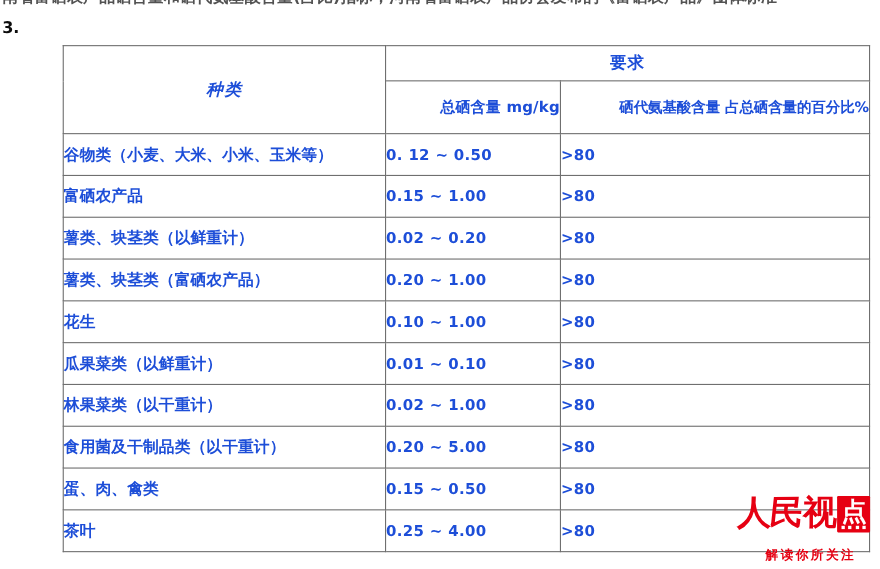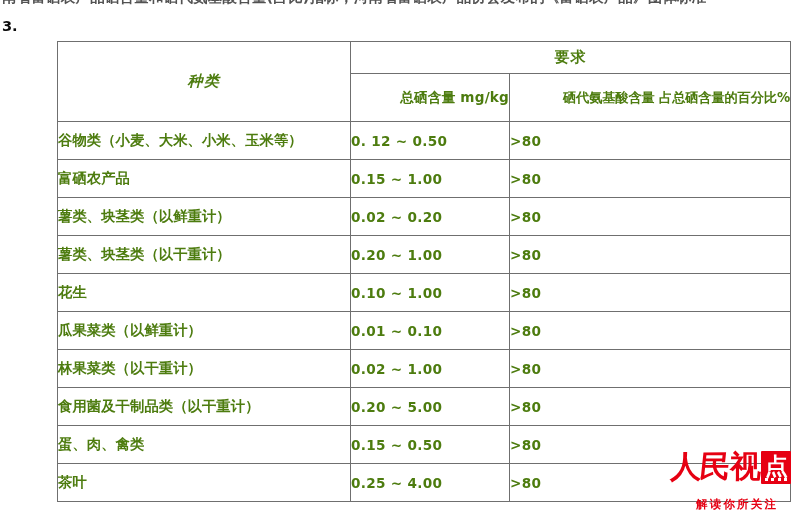--- a/index.html
+++ b/index.html
@@ -69,21 +69,21 @@
     table-layout: fixed;
     width: 733px;
     background: #ffffff;
   }
   table.spec-table td,
   table.spec-table th {
     border: 1px solid #6f6f6f;
     padding: 0;
     vertical-align: middle;
     font-weight: 700;
-    color: #4d7c0f;
+    color: #1d4ed8;
   }
   col.c-kind  { width: 293px; }
   col.c-total { width: 159px; }
   col.c-pct   { width: 281px; }
 
   .th-req {
     height: 31px;
     text-align: center;
     font-size: 15px;
     letter-spacing: 1px;
@@ -224,21 +224,21 @@
         <td class="kind-cell">富硒农产品</td>
         <td class="num-cell">0.15 ~ 1.00</td>
         <td class="pct-cell">&gt;80</td>
       </tr>
       <tr>
         <td class="kind-cell">薯类、块茎类（以鲜重计）</td>
         <td class="num-cell">0.02 ~ 0.20</td>
         <td class="pct-cell">&gt;80</td>
       </tr>
       <tr>
-        <td class="kind-cell">薯类、块茎类（以干重计）</td>
+        <td class="kind-cell">薯类、块茎类（富硒农产品）</td>
         <td class="num-cell">0.20 ~ 1.00</td>
         <td class="pct-cell">&gt;80</td>
       </tr>
       <tr>
         <td class="kind-cell">花生</td>
         <td class="num-cell">0.10 ~ 1.00</td>
         <td class="pct-cell">&gt;80</td>
       </tr>
       <tr>
         <td class="kind-cell">瓜果菜类（以鲜重计）</td>

